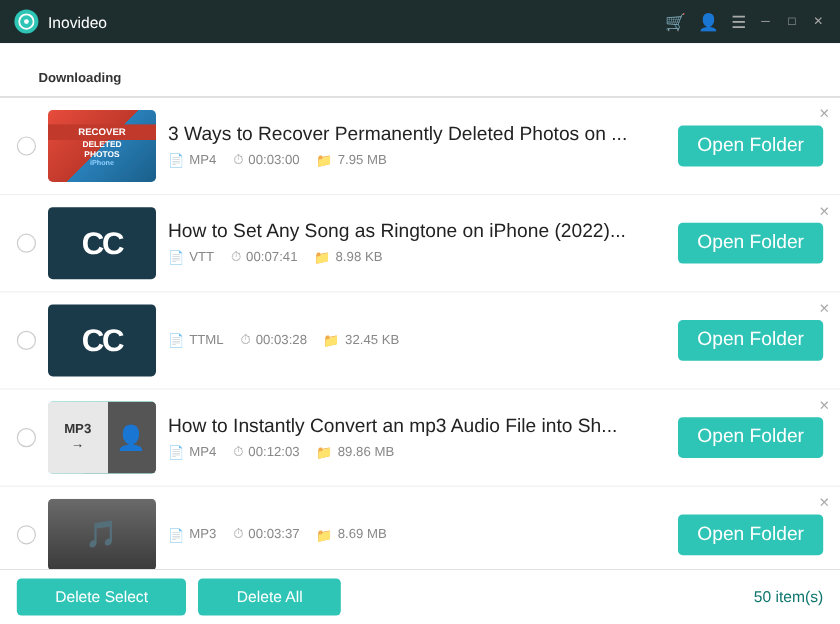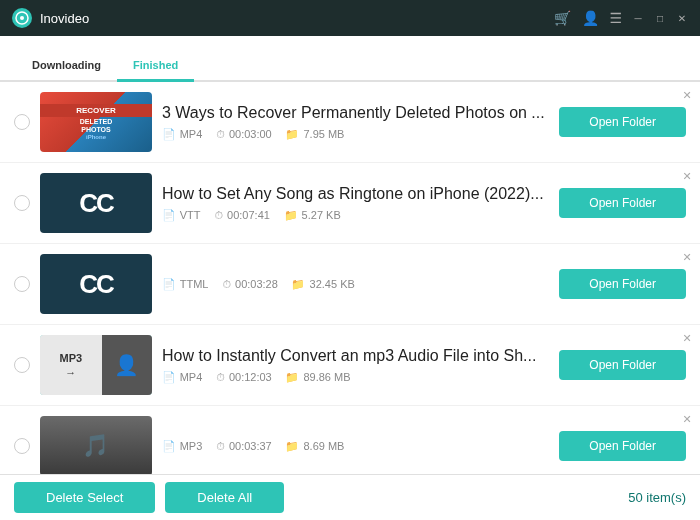--- a/index.html
+++ b/index.html
@@ -118,21 +118,21 @@
     }
     .item-checkbox {
       width: 16px;
       height: 16px;
       border: 1.5px solid #ccc;
       border-radius: 50%;
       flex-shrink: 0;
       cursor: pointer;
     }
     .item-thumb {
-      width: 112px;
+      width: 90px;
       height: 60px;
       border-radius: 4px;
       overflow: hidden;
       flex-shrink: 0;
       display: flex;
       align-items: center;
       justify-content: center;
       font-size: 22px;
       font-weight: bold;
       color: white;
@@ -190,22 +190,22 @@
     }
     .meta-icon {
       font-size: 11px;
       color: #aaa;
     }
     .open-btn {
       background: #2ec4b6;
       color: white;
       border: none;
       border-radius: 4px;
-      padding: 8px 30px;
-      font-size: 12px;
+      padding: 8px 16px;
+      font-size: 16px;
       font-weight: 500;
       cursor: pointer;
       white-space: nowrap;
       flex-shrink: 0;
     }
     .close-x {
       position: absolute;
       top: 6px;
       right: 6px;
       color: #aaa;
@@ -273,23 +273,20 @@
     <span class="title-icon">☰</span>
     <span class="title-icon win-btn">─</span>
     <span class="title-icon win-btn">□</span>
     <span class="title-icon win-btn">✕</span>
   </div>
 </div>
 
 <div class="tab-bar">
   <div class="tab">
     <span>Downloading</span>
-  </div>
-  <div class="tab active">
-    <span>Finished</span>
   </div>
 </div>
 
 <div class="content">
 
   <div class="item">
     <div class="item-checkbox"></div>
     <div class="item-thumb thumb-recover">
       <div class="thumb-recover-inner">
         <div style="font-size:8px; font-weight:bold; color:#fff; text-align:center; background:#c0392b; width:100%; padding:2px 0;">RECOVER</div>
@@ -330,21 +327,21 @@
         <span class="meta-tag">
           <span class="meta-icon">📄</span>
           <span>VTT</span>
         </span>
         <span class="meta-tag">
           <span class="meta-icon">⏱</span>
           <span>00:07:41</span>
         </span>
         <span class="meta-tag">
           <span class="meta-icon">📁</span>
-          <span>5.27 KB</span>
+          <span>8.98 KB</span>
         </span>
       </div>
     </div>
     <button class="open-btn">Open Folder</button>
     <span class="close-x">✕</span>
   </div>
 
   <div class="item">
     <div class="item-checkbox"></div>
     <div class="item-thumb thumb-cc">

